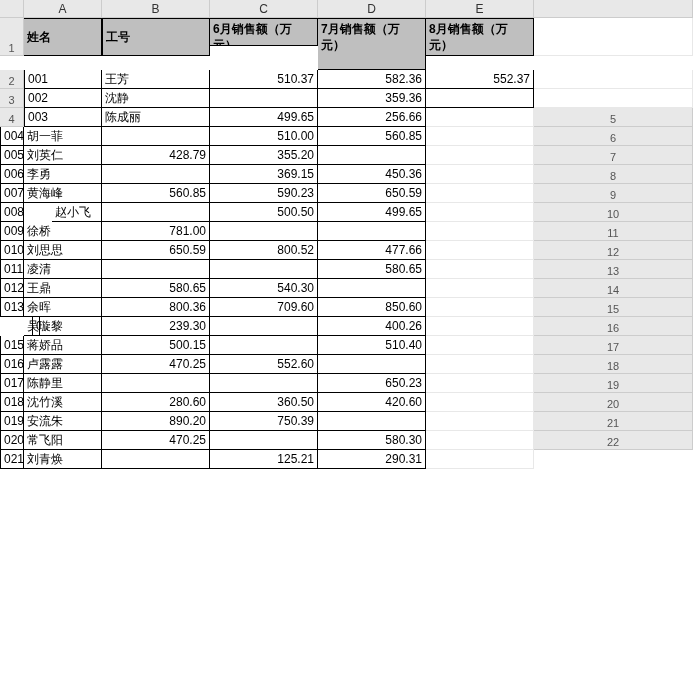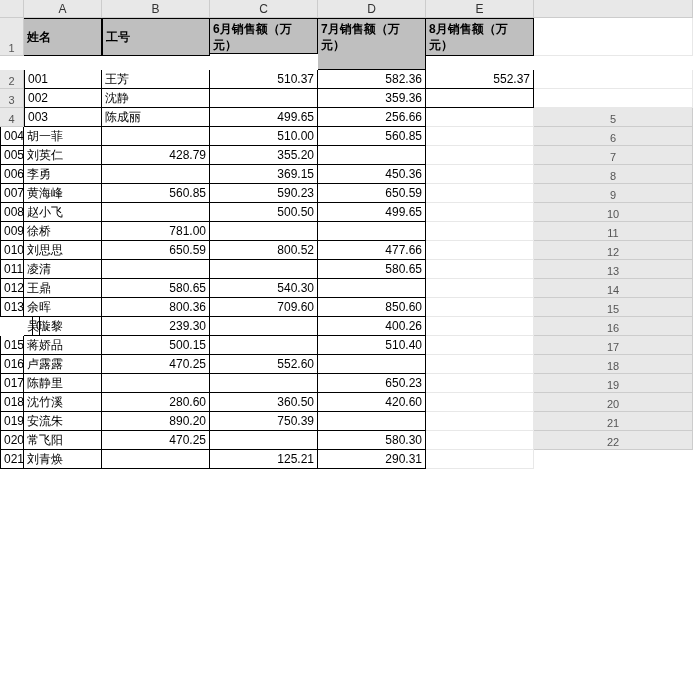--- a/index.html
+++ b/index.html
@@ -75,21 +75,21 @@
   <div class="col-header">A</div>
   <div class="col-header">B</div>
   <div class="col-header">C</div>
   <div class="col-header">D</div>
   <div class="col-header">E</div>
   <div class="col-header"></div>
 
   <div class="row-header row-hdr-tall">1</div>
   <div class="cell txt" style="background:#bfbfbf;border:1px solid #000;border-left:none;font-weight:bold;height:38px;line-height:34px;">姓名</div>
   <div class="cell txt" style="background:#bfbfbf;border:1px solid #000;font-weight:bold;height:38px;line-height:34px;">工号</div>
-  <div class="cell txt" style="background:#bfbfbf;border:1px solid #000;border-left:none;font-weight:bold;height:36px;line-height:16px;padding-top:2px;white-space:normal;">6月销售额（万元）</div>
+  <div class="cell txt" style="background:#bfbfbf;border:1px solid #000;border-left:none;font-weight:bold;height:28px;line-height:16px;padding-top:2px;white-space:normal;">6月销售额（万元）</div>
   <div class="cell txt" style="background:#bfbfbf;border:1px solid #000;border-left:none;font-weight:bold;height:52px;line-height:16px;padding-top:2px;white-space:normal;">7月销售额（万元）</div>
   <div class="cell txt" style="background:#bfbfbf;border:1px solid #000;border-left:none;font-weight:bold;height:38px;line-height:16px;padding-top:2px;white-space:normal;">8月销售额（万元）</div>
   <div class="cell outside row-hdr-tall"></div>
 
 <div class="row-header row-hdr-norm">2</div>
     <div class="cell txt" style="border-top: none; border-right: 1px solid rgb(0, 0, 0); border-bottom: 1px solid rgb(0, 0, 0); border-left: 1px solid rgb(0, 0, 0); border-image: initial;">001</div>
     <div class="cell txt" style="border-top: none; border-right: 1px solid rgb(0, 0, 0); border-bottom: 1px solid rgb(0, 0, 0); border-left: none; border-image: initial;">王芳</div>
     <div class="cell num" style="border-top: none; border-right: 1px solid rgb(0, 0, 0); border-bottom: 1px solid rgb(0, 0, 0); border-left: none; border-image: initial;">510.37</div>
     <div class="cell num" style="border-top: none; border-right: 1px solid rgb(0, 0, 0); border-bottom: 1px solid rgb(0, 0, 0); border-left: none; border-image: initial;">582.36</div>
     <div class="cell num" style="border-top: none; border-right: 1px solid rgb(0, 0, 0); border-bottom: 1px solid rgb(0, 0, 0); border-left: none; border-image: initial;">552.37</div>
@@ -130,21 +130,21 @@
     <div class="cell outside row-hdr-norm"></div>
     <div class="row-header row-hdr-norm">8</div>
     <div class="cell txt" style="border-top: none; border-right: 1px solid rgb(0, 0, 0); border-bottom: 1px solid rgb(0, 0, 0); border-left: 1px solid rgb(0, 0, 0); border-image: initial;">007</div>
     <div class="cell txt" style="border-top: none; border-right: 1px solid rgb(0, 0, 0); border-bottom: 1px solid rgb(0, 0, 0); border-left: none; border-image: initial;">黄海峰</div>
     <div class="cell num" style="border-top: none; border-right: 1px solid rgb(0, 0, 0); border-bottom: 1px solid rgb(0, 0, 0); border-left: none; border-image: initial;">560.85</div>
     <div class="cell num" style="border-top: none; border-right: 1px solid rgb(0, 0, 0); border-bottom: 1px solid rgb(0, 0, 0); border-left: none; border-image: initial;">590.23</div>
     <div class="cell num" style="border-top: none; border-right: 1px solid rgb(0, 0, 0); border-bottom: 1px solid rgb(0, 0, 0); border-left: none; border-image: initial;">650.59</div>
     <div class="cell outside row-hdr-norm"></div>
     <div class="row-header row-hdr-norm">9</div>
     <div class="cell txt" style="border-top: none; border-right: 1px solid rgb(0, 0, 0); border-bottom: 1px solid rgb(0, 0, 0); border-left: 1px solid rgb(0, 0, 0); border-image: initial;">008</div>
-    <div class="cell txt" style="border-top: none; border-right: 1px solid rgb(0, 0, 0); border-bottom: 1px solid rgb(0, 0, 0); border-left: none; border-image: initial;">赵小飞</div>
+    <div class="cell txt" style="border-top: none; border-right: 1px solid rgb(0, 0, 0); border-bottom: 1px solid rgb(0, 0, 0); border-left: none; border-image: initial; margin-left: 28px;">赵小飞</div>
     <div class="cell num" style="border-top: none; border-right: 1px solid rgb(0, 0, 0); border-bottom: 1px solid rgb(0, 0, 0); border-left: none; border-image: initial;"></div>
     <div class="cell num" style="border-top: none; border-right: 1px solid rgb(0, 0, 0); border-bottom: 1px solid rgb(0, 0, 0); border-left: none; border-image: initial;">500.50</div>
     <div class="cell num" style="border-top: none; border-right: 1px solid rgb(0, 0, 0); border-bottom: 1px solid rgb(0, 0, 0); border-left: none; border-image: initial;">499.65</div>
     <div class="cell outside row-hdr-norm"></div>
     <div class="row-header row-hdr-norm">10</div>
     <div class="cell txt" style="border-top: none; border-right: 1px solid rgb(0, 0, 0); border-bottom: 1px solid rgb(0, 0, 0); border-left: 1px solid rgb(0, 0, 0); border-image: initial;">009</div>
     <div class="cell txt" style="border-top: none; border-right: 1px solid rgb(0, 0, 0); border-bottom: 1px solid rgb(0, 0, 0); border-left: none; border-image: initial;">徐桥</div>
     <div class="cell num" style="border-top: none; border-right: 1px solid rgb(0, 0, 0); border-bottom: 1px solid rgb(0, 0, 0); border-left: none; border-image: initial;">781.00</div>
     <div class="cell num" style="border-top: none; border-right: 1px solid rgb(0, 0, 0); border-bottom: 1px solid rgb(0, 0, 0); border-left: none; border-image: initial;"></div>
     <div class="cell num" style="border-top: none; border-right: 1px solid rgb(0, 0, 0); border-bottom: 1px solid rgb(0, 0, 0); border-left: none; border-image: initial;"></div>

